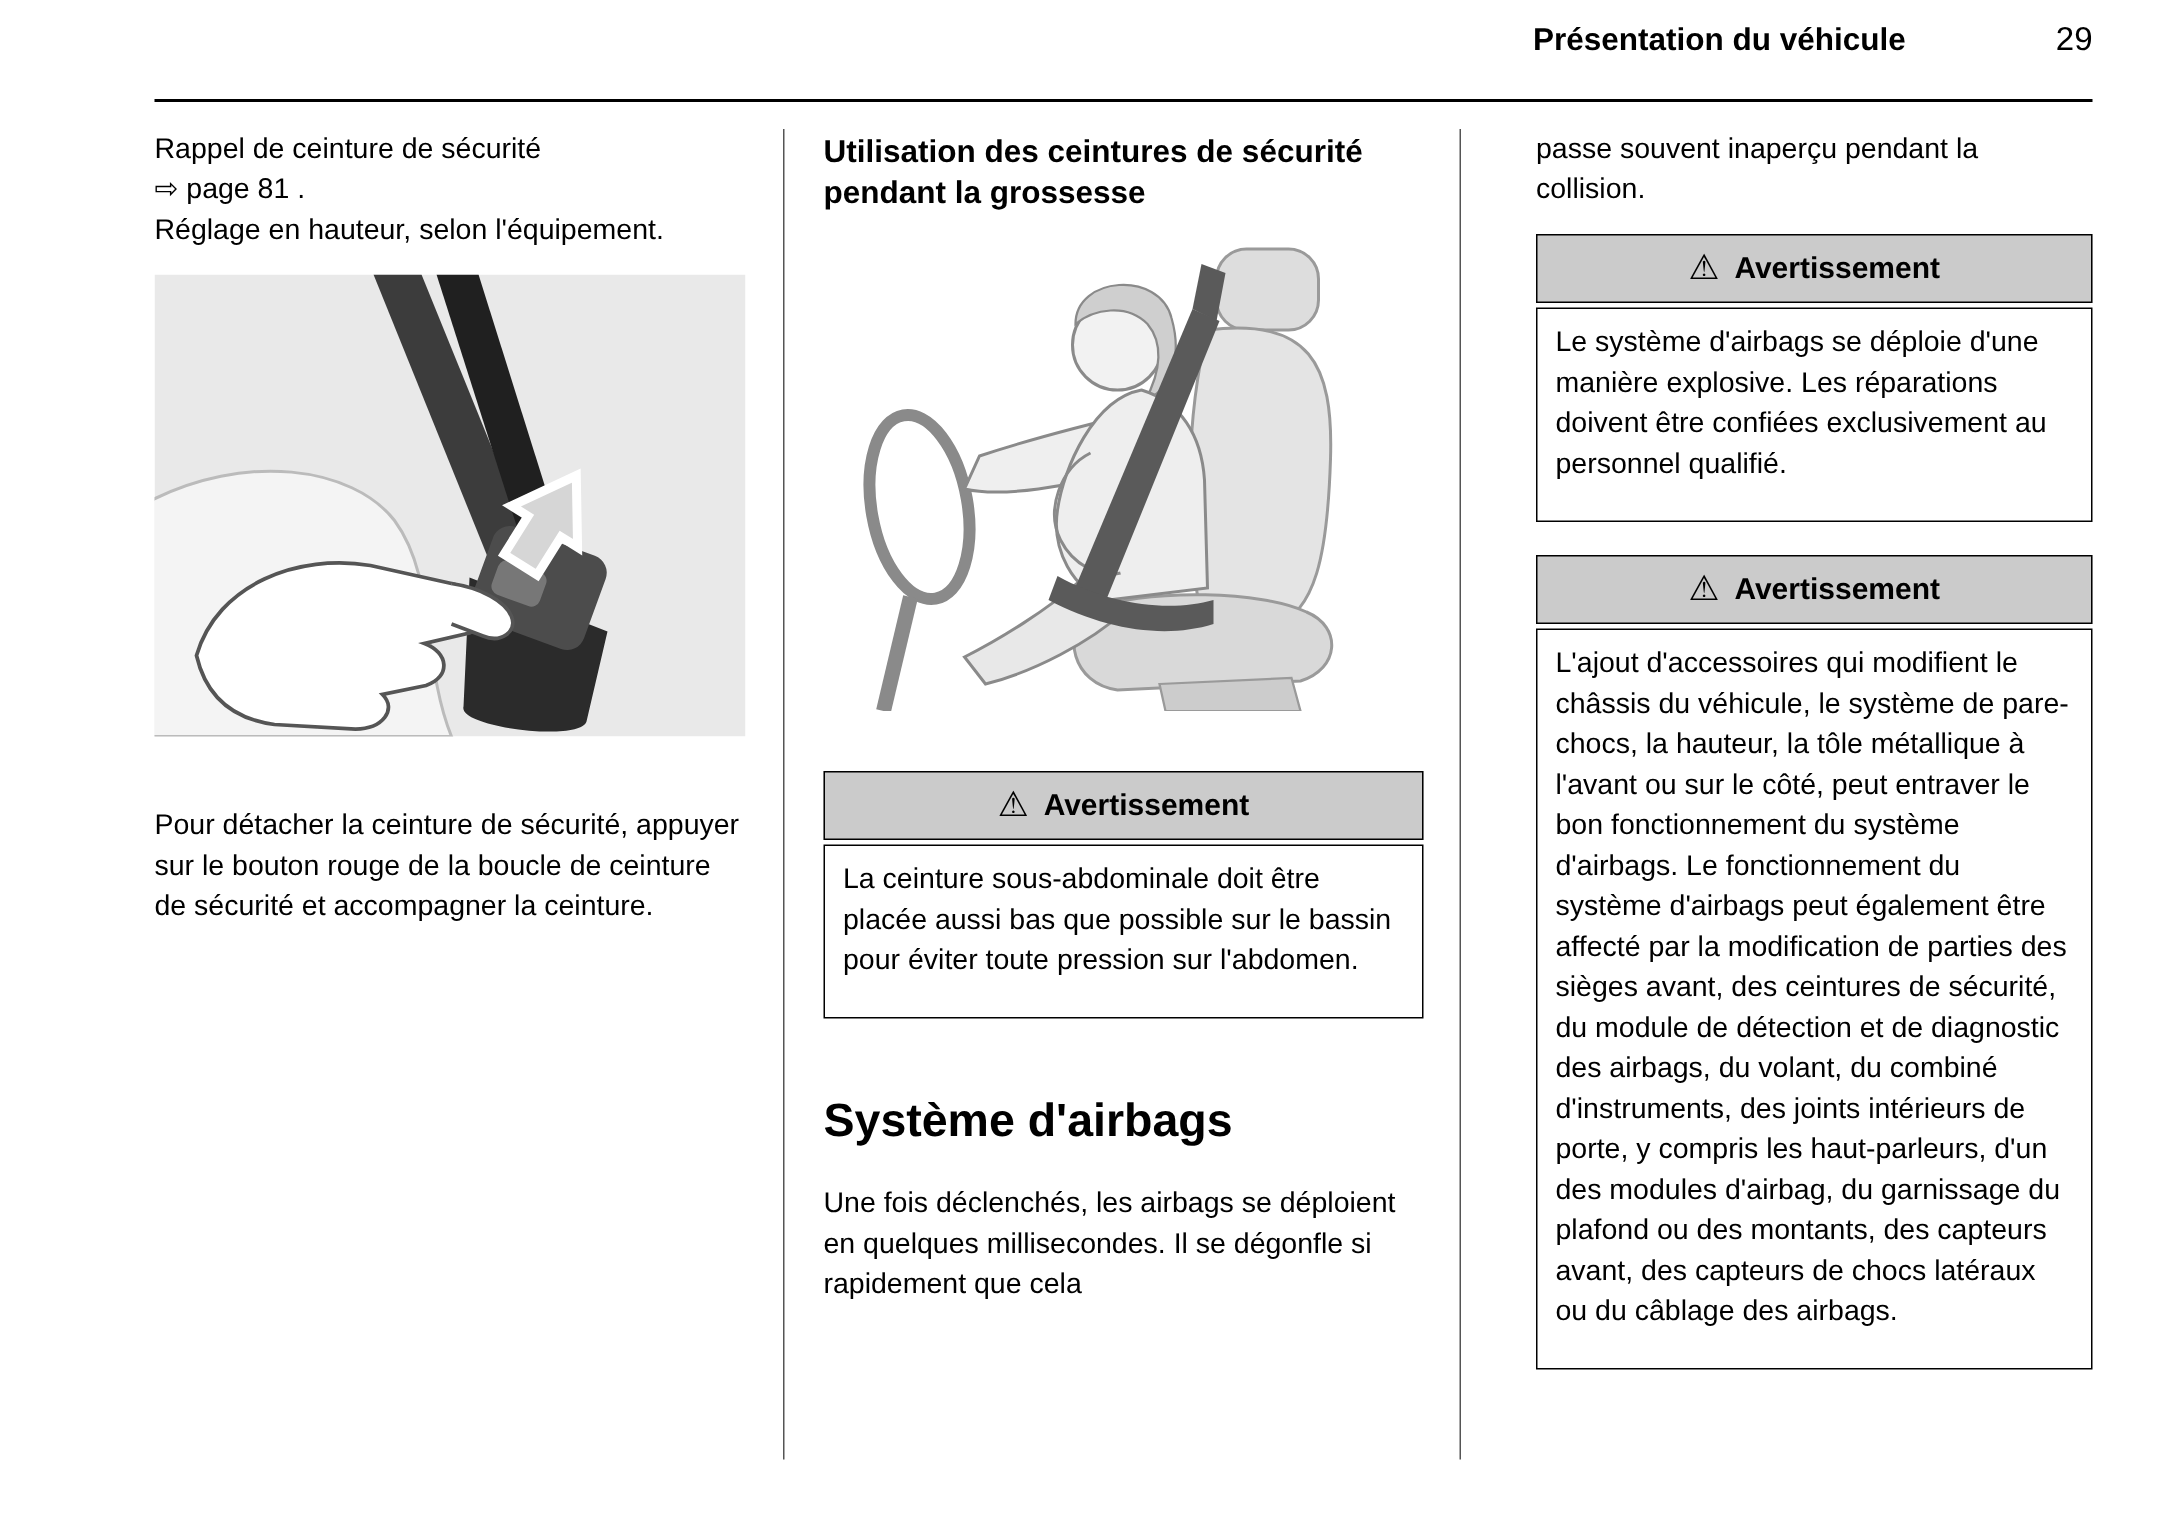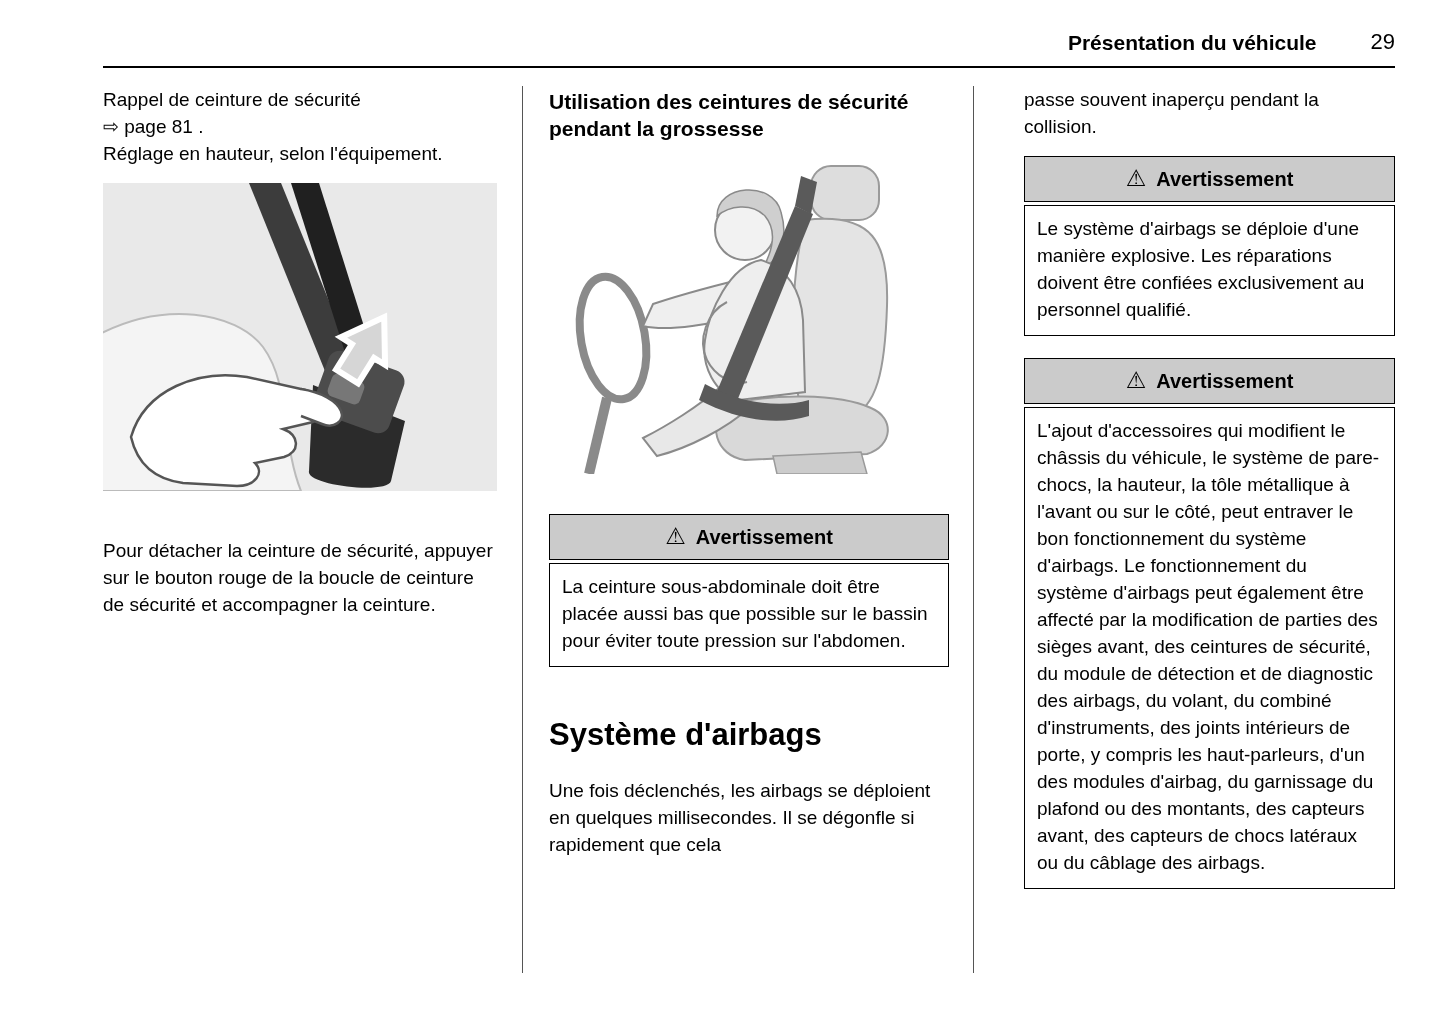--- a/index.html
+++ b/index.html
@@ -19,29 +19,29 @@
 
   
   .page-header {
     position:absolute;
     top:0; left:103px; right:50px;
     height:68px;
     display:flex;
     align-items:flex-end;
     justify-content:flex-end;
     border-bottom:2px solid #000;
-    padding-bottom:11px;
+    padding-bottom:27px;
   }
   .header-title {
     font-size:21px;
     font-weight:bold;
   }
   .header-page {
     font-size:22px;
-    margin-left:54px;
+    margin-left:100px;
   }
 
   
   .columns {
     position:absolute;
     top:86px; left:103px; right:50px; bottom:45px;
     display:flex;
     align-items:stretch;
   }
   .col-1 { width:394px; }
@@ -97,21 +97,21 @@
   }
   .warn-icon {
     font-size:23px;
     font-weight:normal;
     line-height:1;
     transform:translateY(-1px);
   }
   .warn-body {
     border:1px solid #000;
     margin-top:3px;
-    padding:9px 12px 12px 12px;
+    padding:9px 12px 24px 12px;
     font-size:19px;
     line-height:27px;
   }
 </style>
 </head>
 <body>
 
 <div class="page">
 
   <header class="page-header">

